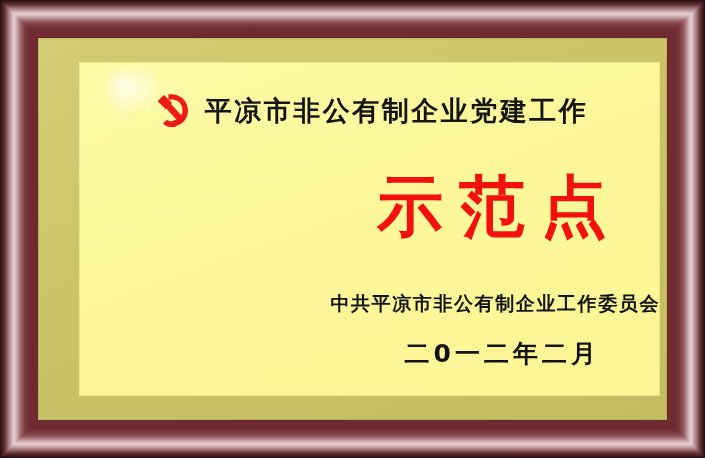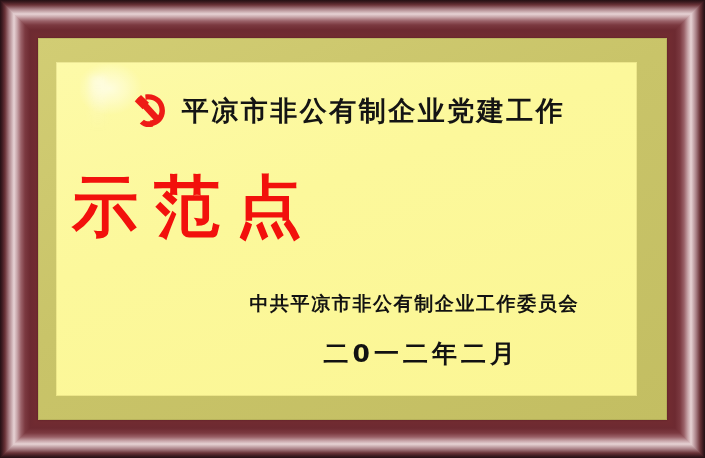--- a/index.html
+++ b/index.html
@@ -116,21 +116,21 @@
         #c9c469 45%,
         #c3be62 100%);
     box-shadow:
       inset 0 0 0 1px rgba(120,110,50,0.18),
       0 0 2px rgba(0,0,0,0.25);
   }
 
   
   .panel {
     position: absolute;
-    left: 56px;
+    left: 79px;
     top: 62px;
     width: 581px;
     height: 334px;
     background: #fcf89b;
     background-image:
       linear-gradient(160deg,
         #fdfaa8 0%,
         #fcf89b 40%,
         #fbf694 100%);
     box-shadow: inset 0 0 0 1px rgba(190,180,90,0.25);
@@ -192,38 +192,37 @@
     white-space: nowrap;
     line-height: 1;
   }
 
   
   .headline {
     position: absolute;
     left: 0;
     top: 110px;
     width: 544px;
-    text-align: left;
+    text-align: right;
     font-family: "DejaVu Sans", "Liberation Sans", sans-serif;
     font-size: 66px;
     font-weight: bold;
     color: #f2110c;
     letter-spacing: 16px;
     text-indent: 16px;
     line-height: 1.05;
     white-space: nowrap;
   }
 
   
   .signature {
     position: absolute;
     left: 0;
     top: 232px;
     width: 581px;
-    padding-right: 58px;
     box-sizing: border-box;
     text-align: right;
   }
   .issuer {
     font-family: "DejaVu Sans", "Liberation Sans", sans-serif;
     font-size: 19px;
     font-weight: bold;
     color: #121212;
     letter-spacing: 1.6px;
     white-space: nowrap;

